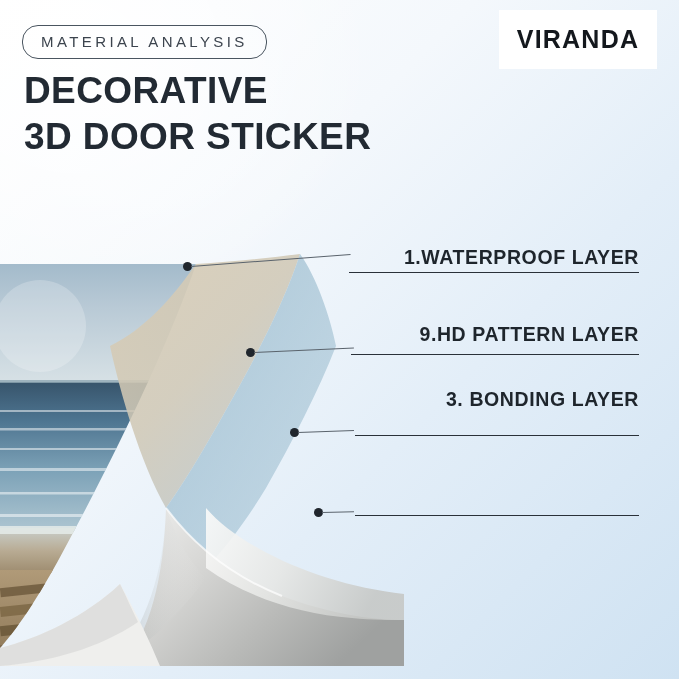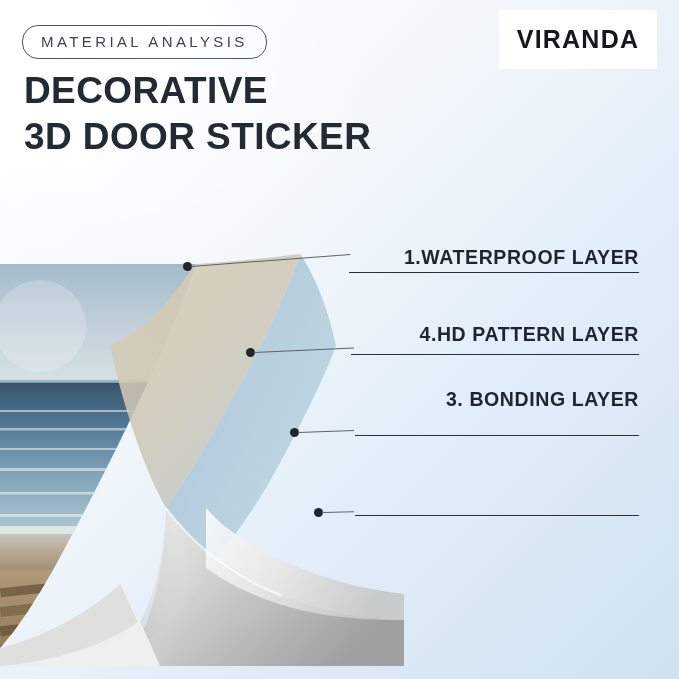--- a/index.html
+++ b/index.html
@@ -228,21 +228,21 @@
     </svg>
   </div>
 
   <div class="dot" style="left:183px; top:262px;"></div>
   <div class="leader" style="left:191px; top:266px; width:160px; transform: rotate(-4.3deg);"></div>
   <div class="label" style="top:246px;">1.WATERPROOF LAYER</div>
   <div class="rule" style="top:272px; width:290px;"></div>
 
   <div class="dot" style="left:246px; top:348px;"></div>
   <div class="leader" style="left:254px; top:352px; width:100px; transform: rotate(-2.6deg);"></div>
-  <div class="label" style="top:323px;">4.HD PATTERN LAYER</div>
+  <div class="label" style="top:323px;">9.HD PATTERN LAYER</div>
   <div class="rule" style="top:354px; width:288px;"></div>
 
   <div class="dot" style="left:290px; top:428px;"></div>
   <div class="leader" style="left:298px; top:432px; width:56px; transform: rotate(-2deg);"></div>
   <div class="label" style="top:388px;">3. BONDING LAYER</div>
   <div class="rule" style="top:435px; width:284px;"></div>
 
   <div class="dot" style="left:314px; top:508px;"></div>
   <div class="leader" style="left:322px; top:512px; width:32px; transform: rotate(-1.5deg);"></div>
   <div class="rule" style="top:515px; width:284px;"></div>

